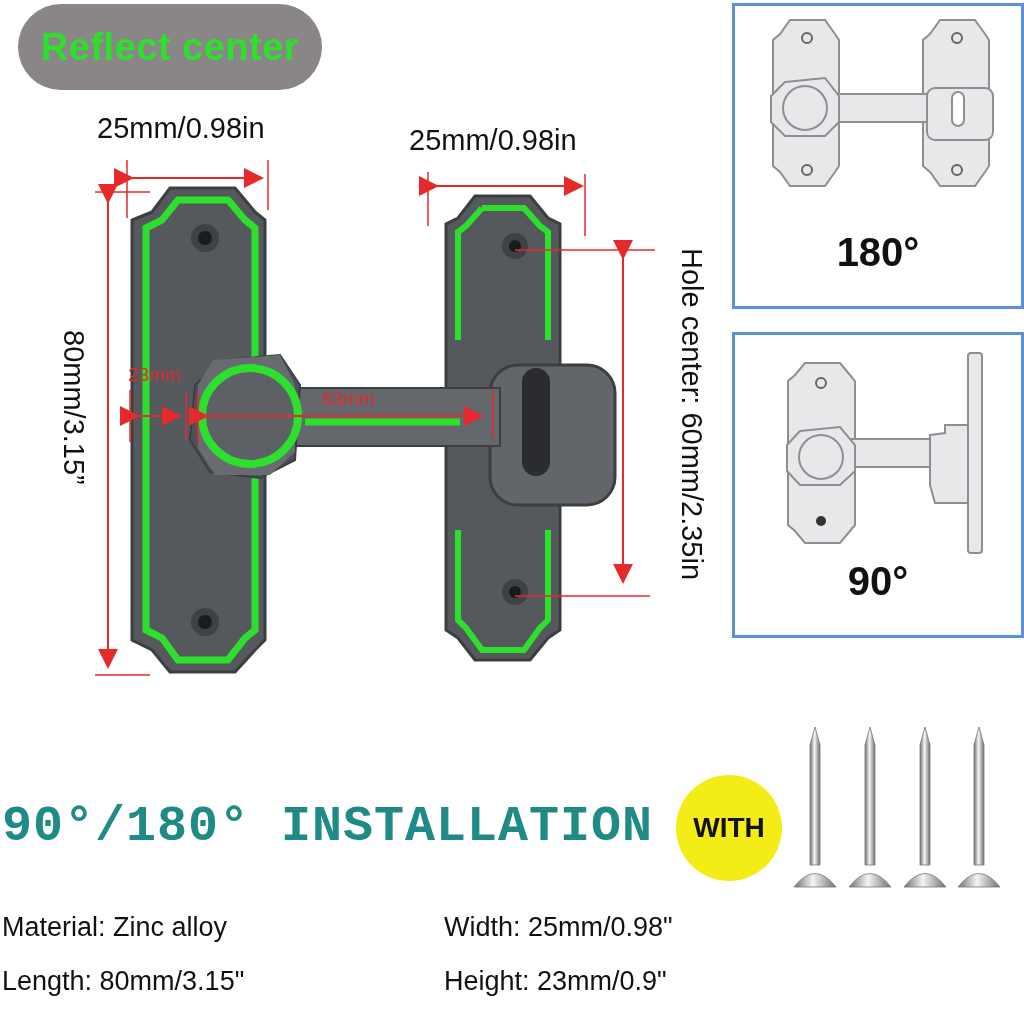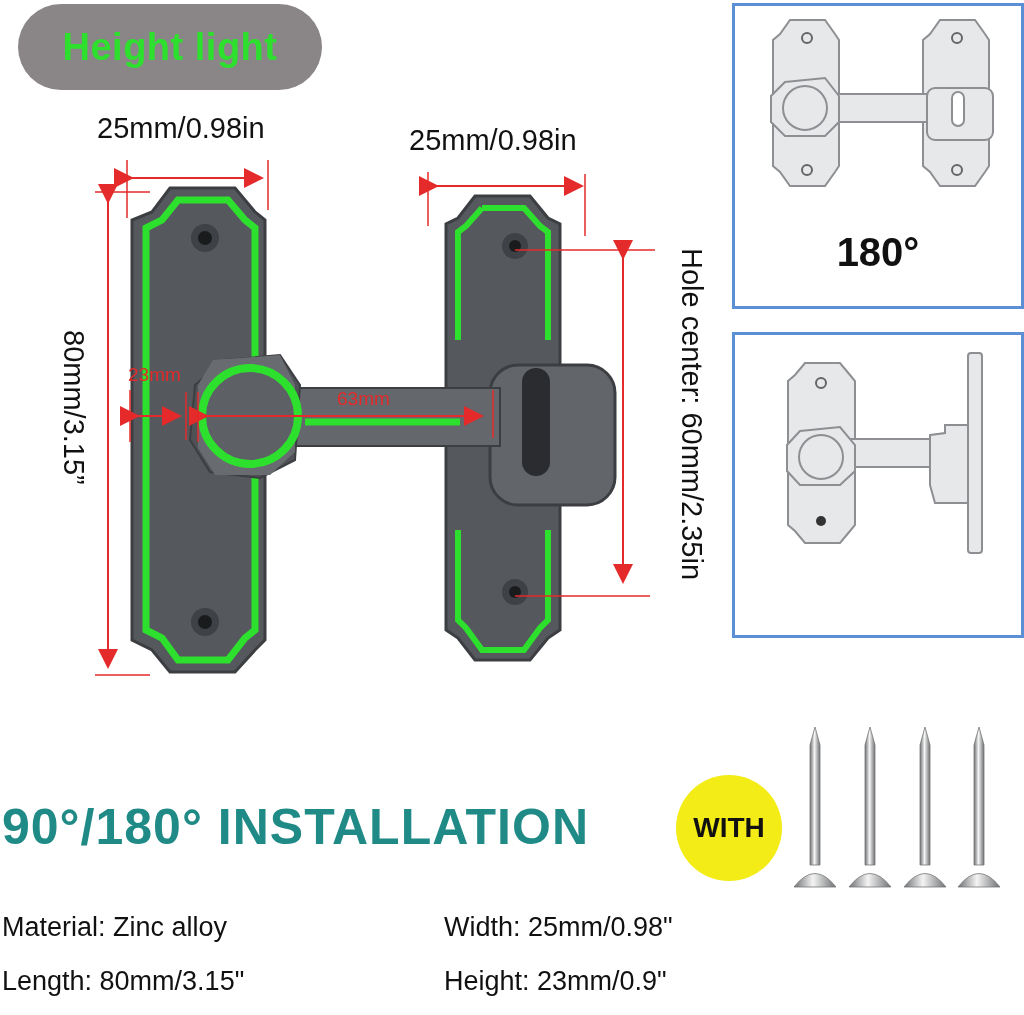--- a/index.html
+++ b/index.html
@@ -15,21 +15,21 @@
   .heading{color:#1f8a86;font-weight:bold;font-size:50px;letter-spacing:1px;white-space:nowrap;}
   .with{width:106px;height:106px;border-radius:50%;background:#f3ec17;display:flex;align-items:center;justify-content:center;}
   .with span{font-weight:bold;font-size:28px;color:#111;}
   .spec{font-size:27px;color:#111;white-space:nowrap;}
   .redtext{color:#e42a2a;font-size:19px;}
 </style>
 </head>
 <body>
 
 <div class="abs badge">
-  <span>Height light</span>
+  <span>Reflect center</span>
 </div>
 
 <div class="abs dim" style="left:97px;top:112px;">25mm/0.98in</div>
 <div class="abs dim" style="left:409px;top:124px;">25mm/0.98in</div>
 <div class="abs dim vert-left" style="left:90px;top:330px;">80mm/3.15”</div>
 <div class="abs dim vert-right" style="left:708px;top:248px;">Hole center: 60mm/2.35in</div>
 
 <svg class="abs" style="left:90px;top:160px;" width="580" height="530" viewBox="0 0 580 530">
   <defs>
     <marker id="arr" markerWidth="10" markerHeight="10" refX="8" refY="5" orient="auto">
@@ -79,21 +79,21 @@
   <line x1="425" y1="90" x2="565" y2="90" stroke="#e42a2a" stroke-width="1.5"></line>
   <line x1="425" y1="436" x2="560" y2="436" stroke="#e42a2a" stroke-width="1.5"></line>
   <line x1="46" y1="256" x2="88" y2="256" stroke="#e42a2a" stroke-width="2" marker-end="url(#arr)" marker-start="url(#arr)"></line>
   <line x1="40" y1="230" x2="40" y2="282" stroke="#e42a2a" stroke-width="1.5"></line>
   <line x1="96" y1="232" x2="96" y2="280" stroke="#e42a2a" stroke-width="1.5"></line>
   <line x1="115" y1="256" x2="390" y2="256" stroke="#e42a2a" stroke-width="2" marker-end="url(#arr)" marker-start="url(#arr)"></line>
   <line x1="108" y1="232" x2="108" y2="282" stroke="#e42a2a" stroke-width="1.5"></line>
   <line x1="403" y1="230" x2="403" y2="278" stroke="#e42a2a" stroke-width="1.5"></line>
 </svg>
 <div class="abs redtext" style="left:128px;top:364px;">23mm</div>
-<div class="abs redtext" style="left:337px;top:388px;">63mm</div>
+<div class="abs redtext" style="left:322px;top:388px;">63mm</div>
 
 <div class="abs panel" style="left:732px;top:3px;width:286px;height:300px;">
   <svg width="286" height="220" viewBox="0 0 286 220">
     <g fill="#e7e8ea" stroke="#8d8f92" stroke-width="2">
       <path d="M55,14 L90,14 L100,28 L104,34 L104,160 L100,166 L90,180 L55,180 L45,166 L38,160 L38,34 L45,28 Z"></path>
       <path d="M205,14 L240,14 L250,28 L254,34 L254,160 L250,166 L240,180 L205,180 L195,166 L188,160 L188,34 L195,28 Z"></path>
       <rect x="100" y="88" width="100" height="28"></rect>
       <polygon points="50,76 90,72 104,90 104,116 90,130 50,130 36,116 36,90"></polygon>
       <circle cx="70" cy="102" r="22"></circle>
       <rect x="192" y="82" width="66" height="52" rx="8"></rect>
@@ -113,23 +113,24 @@
       <path d="M70,28 L105,28 L115,40 L120,46 L120,190 L115,196 L105,208 L70,208 L60,196 L53,190 L53,46 L60,40 Z"></path>
       <rect x="115" y="104" width="90" height="28"></rect>
       <polygon points="65,96 105,92 120,110 120,136 105,150 65,150 52,136 52,110"></polygon>
       <circle cx="86" cy="122" r="22"></circle>
       <path d="M195,100 L210,98 L210,90 L232,90 L240,100 L240,160 L232,168 L200,168 L195,150 Z"></path>
       <rect x="233" y="18" width="14" height="200" rx="3"></rect>
     </g>
     <circle cx="86" cy="48" r="5" fill="none" stroke="#666" stroke-width="2"></circle>
     <circle cx="86" cy="186" r="5" fill="#333"></circle>
   </svg>
+  <div class="deg">90°</div>
 </div>
 
-<div class="abs heading" style="left:2px;top:798px;">90°/180° INSTALLATION</div>
+<div class="abs heading" style="left:2px;top:798px;font-family:Liberation Mono, monospace;">90°/180° INSTALLATION</div>
 
 <div class="abs with" style="left:676px;top:775px;">
   <span>WITH</span>
 </div>
 
 <svg class="abs" style="left:790px;top:725px;" width="225" height="170" viewBox="0 0 225 170">
   <defs>
     <linearGradient id="metal" x1="0" x2="1">
       <stop offset="0" stop-color="#6e7073"></stop>
         <stop offset="0.45" stop-color="#f4f4f4"></stop>

